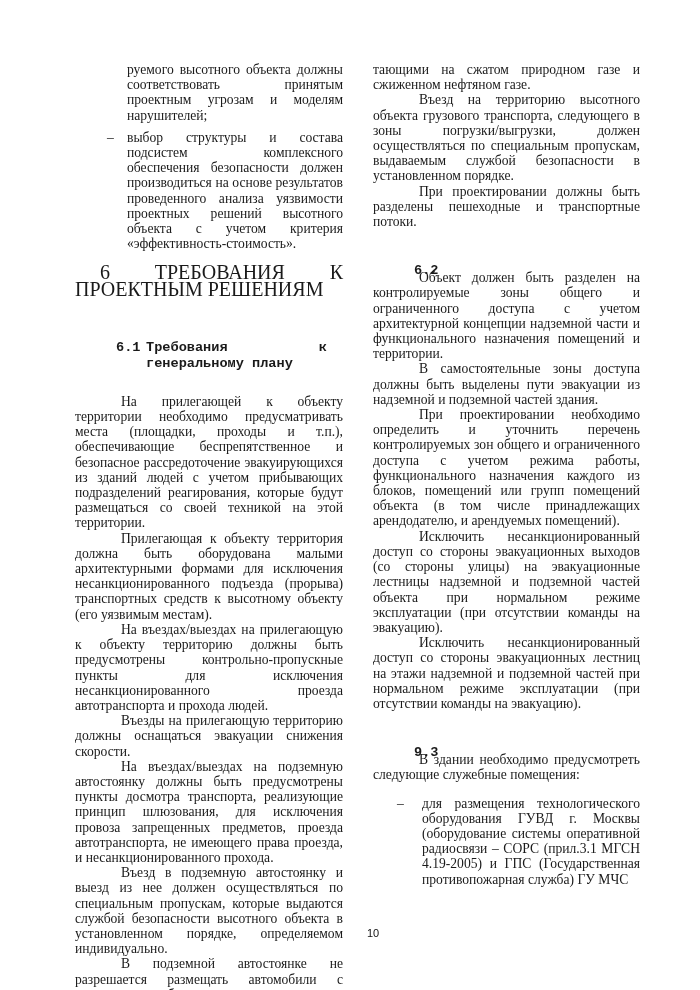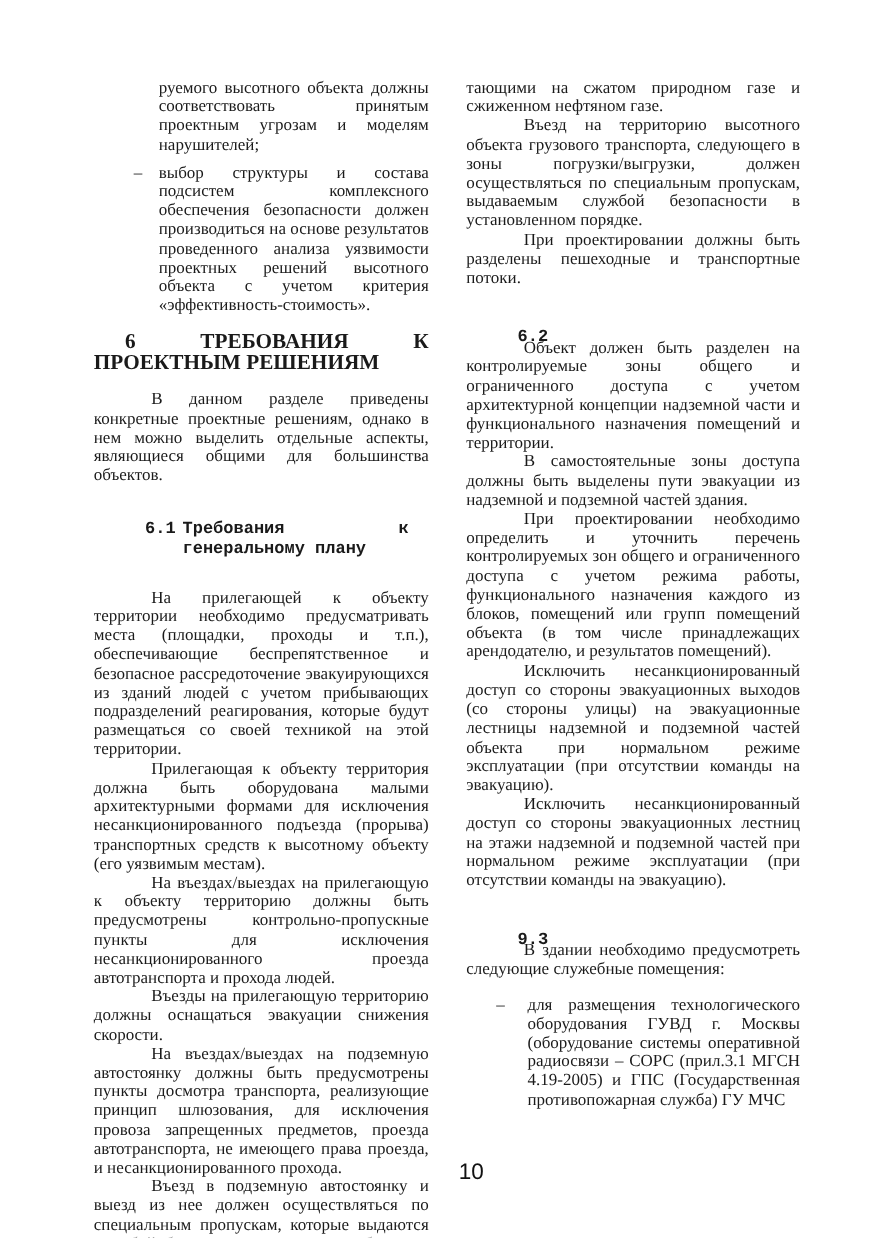--- a/index.html
+++ b/index.html
@@ -35,22 +35,22 @@
     margin: 0;
   }
   .dash-item .dash {
     position: absolute;
     left: 32px;
     top: 0;
   }
   .cont { padding-left: 52px; }
 
   .h1 {
-    font-weight: bold;
-    font-size: 17px;
+    font-weight: normal;
+    font-size: 20px;
     line-height: 17px;
     text-align: justify;
     text-align-last: left;
     text-indent: 25px;
     margin: 0;
   }
   .h2 {
     font-weight: bold;
     position: relative;
     padding-left: 55px;
@@ -66,21 +66,21 @@
   }
   .gap-s { height: 7px; }
   .gap-m { height: 13px; }
   .gap-l { height: 18px; }
 
   .page-num {
     position: absolute;
     left: 367px;
     top: 927px;
     font-family: "Liberation Sans", "DejaVu Sans", sans-serif;
-    font-size: 18px;
+    font-size: 11px;
     color: #111;
   }
   .list-right .dash-item { padding-left: 49px; }
   .list-right .dash-item .dash { left: 24px; }
 </style>
 </head>
 <body>
 
 <div class="col col-left">
 
@@ -92,21 +92,20 @@
     <span class="dash">–</span>
     <span>выбор структуры и состава подсистем комплексного обеспечения безопасности должен производиться на основе результатов проведенного анализа уязвимости проектных решений высотного объекта с учетом критерия «эффективность-стоимость».</span>
   </p>
 
   <div class="gap-m"></div>
 
   <p class="h1">6 ТРЕБОВАНИЯ К ПРОЕКТНЫМ РЕШЕНИЯМ</p>
 
   <div class="gap-m"></div>
 
-  <p class="indent">В данном разделе приведены конкретные проектные решениям, однако в нем можно выделить отдельные аспекты, являющиеся общими для большинства объектов.</p>
 
   <div class="gap-m"></div>
 
   <p class="h2">
     <span class="num">6.1</span>
     <span>Требования к генеральному плану</span>
   </p>
 
   <div class="gap-s"></div>
 
@@ -128,21 +127,21 @@
   <div class="gap-l"></div>
 
   <p class="h2">
     <span class="num">6.2</span>
   </p>
 
   <div class="gap-s"></div>
 
   <p class="indent">Объект должен быть разделен на контролируемые зоны общего и ограниченного доступа с учетом архитектурной концепции надземной части и функционального назначения помещений и территории.</p>
   <p class="indent">В самостоятельные зоны доступа должны быть выделены пути эвакуации из надземной и подземной частей здания.</p>
-  <p class="indent">При проектировании необходимо определить и уточнить перечень контролируемых зон общего и ограниченного доступа с учетом режима работы, функционального назначения каждого из блоков, помещений или групп помещений объекта (в том числе принадлежащих арендодателю, и результатов помещений).</p>
+  <p class="indent">При проектировании необходимо определить и уточнить перечень контролируемых зон общего и ограниченного доступа с учетом режима работы, функционального назначения каждого из блоков, помещений или групп помещений объекта (в том числе принадлежащих арендодателю, и арендуемых помещений).</p>
   <p class="indent">Исключить несанкционированный доступ со стороны эвакуационных выходов (со стороны улицы) на эвакуационные лестницы надземной и подземной частей объекта при нормальном режиме эксплуатации (при отсутствии команды на эвакуацию).</p>
   <p class="indent">Исключить несанкционированный доступ со стороны эвакуационных лестниц на этажи надземной и подземной частей при нормальном режиме эксплуатации (при отсутствии команды на эвакуацию).</p>
 
   <div class="gap-l"></div>
 
   <p class="h2">
     <span class="num">9.3</span>
   </p>
 
   <div class="gap-s"></div>

